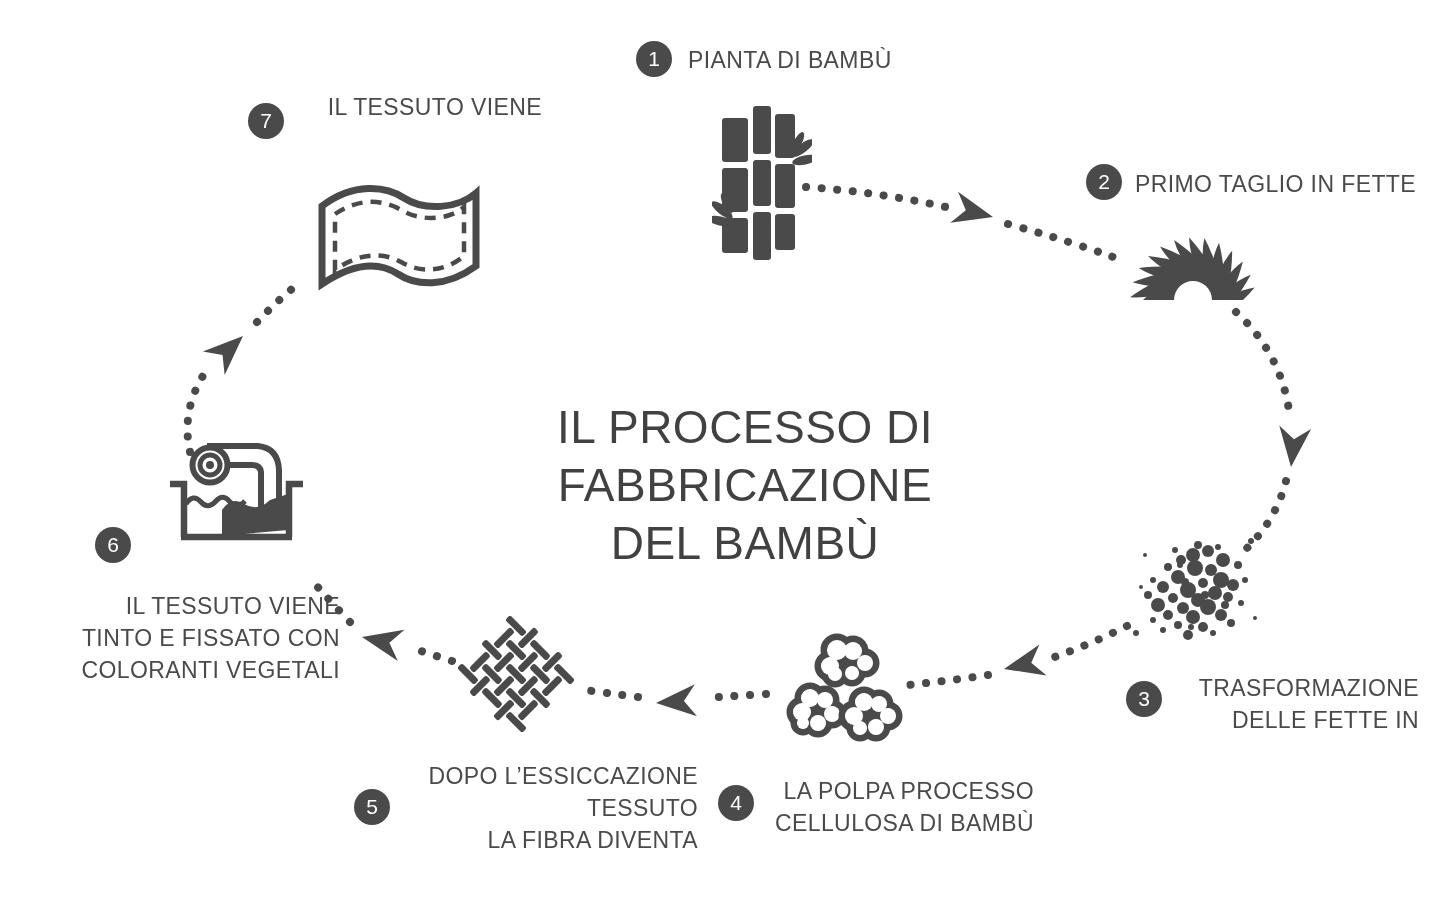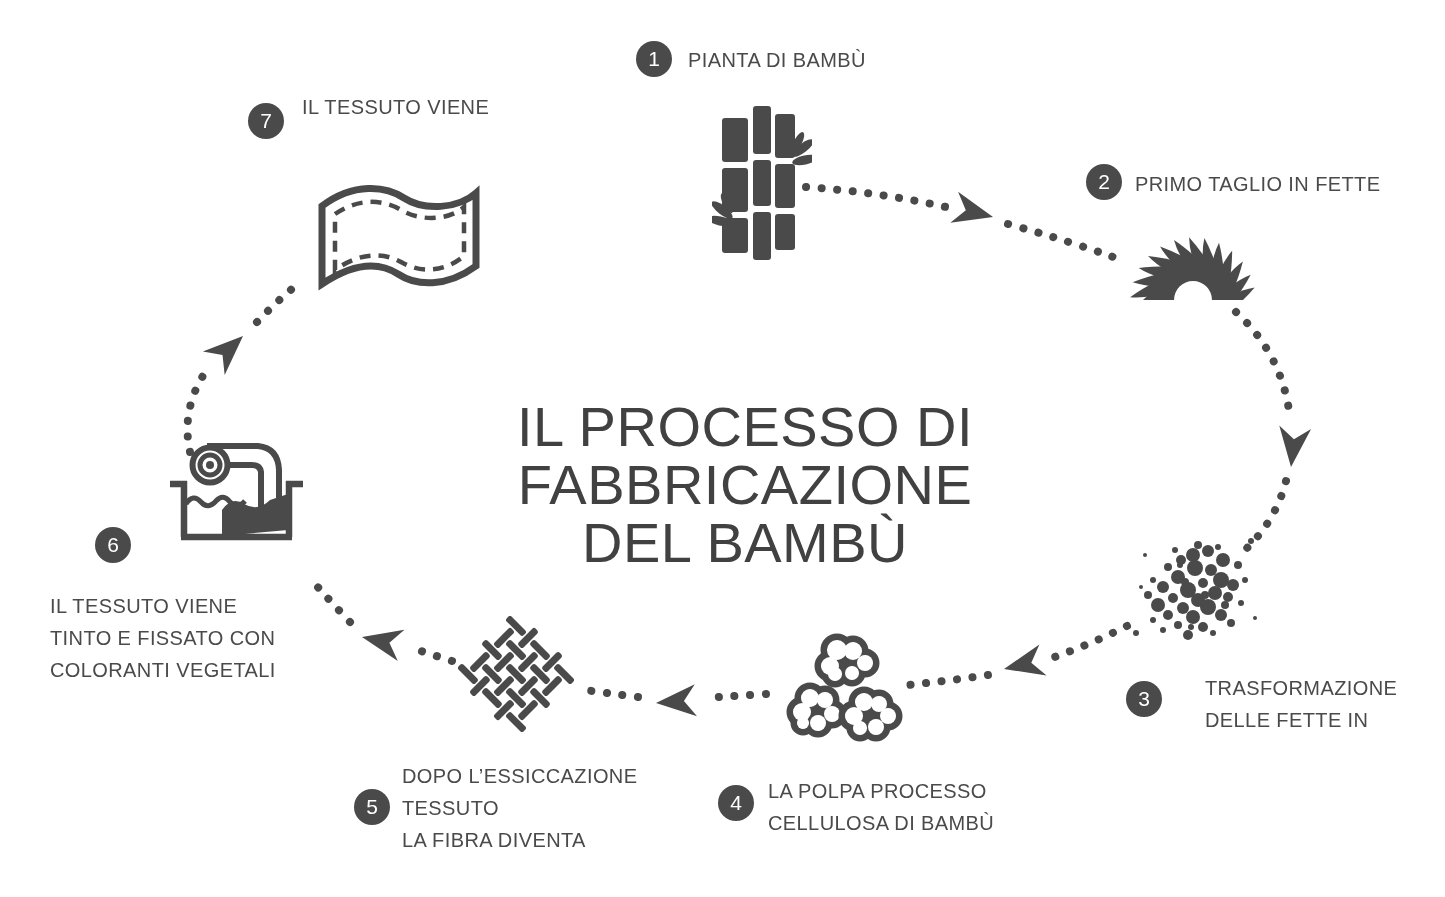--- a/index.html
+++ b/index.html
@@ -15,26 +15,26 @@
   svg{display:block;}
   .ink{fill:var(--ink);}
   .ink-stroke{stroke:var(--ink);fill:none;}
   .white-fill{fill:var(--paper);}
   .badge{
     position:absolute;width:36px;height:36px;border-radius:50%;
     background:var(--ink);color:#fff;display:flex;align-items:center;justify-content:center;
     font-size:21px;font-weight:400;
   }
   .step-label{
-    position:absolute;font-size:20px;letter-spacing:0.4px;line-height:32px;color:var(--ink);
+    position:absolute;font-size:23px;letter-spacing:0.4px;line-height:32px;color:var(--ink);text-align:right;
   }
   .nowrap{white-space:nowrap;}
   .title{
     position:absolute;left:385px;top:398px;width:720px;text-align:center;
-    font-size:56px;font-weight:300;letter-spacing:0.5px;line-height:58px;color:#414141;
+    font-size:46px;font-weight:300;letter-spacing:0.5px;line-height:58px;color:#414141;
   }
   .dots{stroke:var(--ink);stroke-width:8;fill:none;stroke-linecap:round;stroke-dasharray:0.1 15.5;}
 </style>
 </head>
 <body>
 
 <div class="canvas">
 
   <svg class="abs" style="left:0;top:0" width="1445" height="897" viewBox="0 0 1445 897">
     <defs>
@@ -132,21 +132,21 @@
         <use href="#tooth" transform="rotate(84)"></use>
         <use href="#tooth" transform="rotate(96)"></use>
       </g>
       <path class="ink" d="M 23 80 A 42 42 0 0 1 107 80 L 84 80 A 19 19 0 0 0 46 80 Z"></path>
     </g>
   </svg>
 
   <div class="badge" style="left:1126px;top:681px">
     <span>3</span>
   </div>
-  <div class="step-label" style="left:1205px;top:672px;width:240px">
+  <div class="step-label" style="left:1179px;top:672px;width:240px">
     <div>TRASFORMAZIONE</div>
     <div>DELLE FETTE IN</div>
   </div>
   <svg class="abs" style="left:1133px;top:535px" width="125" height="110" viewBox="0 0 125 110">
     <g class="ink">
       <circle cx="60" cy="20" r="7"></circle>
         <circle cx="75" cy="16" r="6"></circle>
         <circle cx="48" cy="25" r="5"></circle>
       <circle cx="90" cy="25" r="7"></circle>
         <circle cx="35" cy="32" r="4"></circle>

